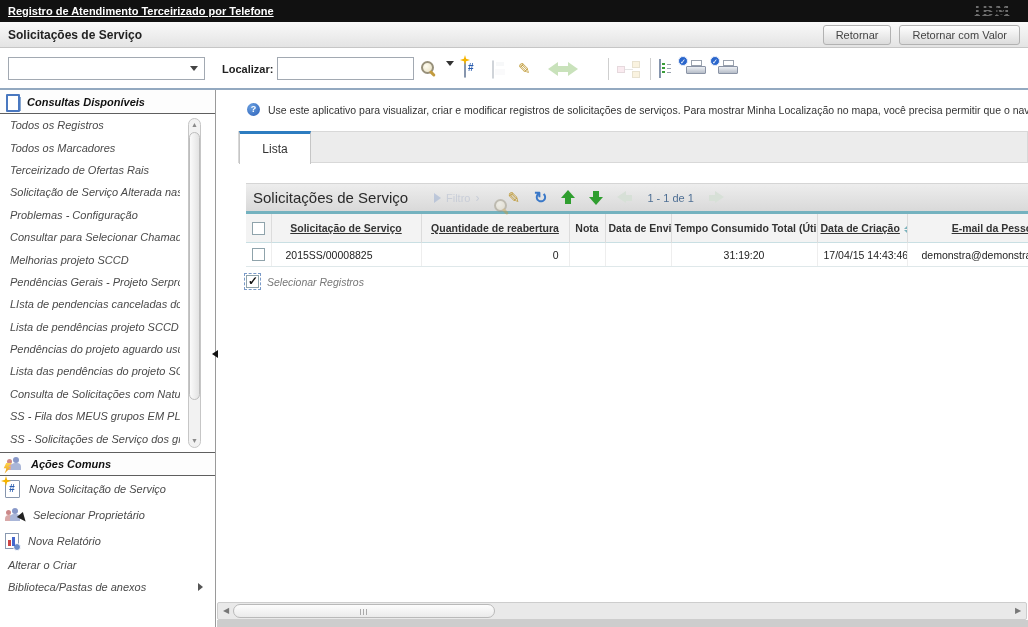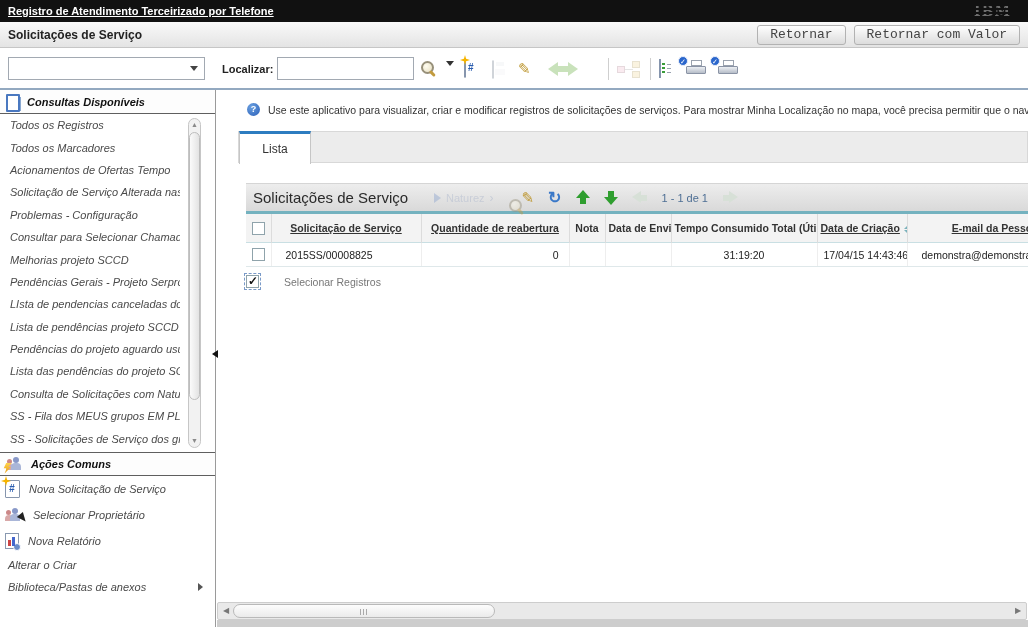--- a/index.html
+++ b/index.html
@@ -14,21 +14,21 @@
   .ibm-logo { position:relative; display:inline-block; }
   .ibm-text { font-family:"DejaVu Serif", serif; font-weight:bold; font-size:14px; color:#6e6e6e; letter-spacing:1px; }
   .ibm-stripes { position:absolute; inset:0; background:repeating-linear-gradient(to bottom, rgba(17,17,17,0) 0 2px, #111 2px 4px); }
 
   
   .appheader { position:absolute; left:0; top:22px; width:1028px; height:26px;
                background:linear-gradient(#f9f9f9,#e4e4e4); border-bottom:1px solid #c6c6c6;
                display:flex; align-items:center; justify-content:space-between; padding:0 8px; }
   .page-title { font-size:12px; font-weight:bold; color:#222; }
   .hdr-buttons { display:flex; gap:8px; }
-  .hdr-buttons button { font-family:Liberation Mono, monospace; font-size:13px; color:#444;
+  .hdr-buttons button { font-family:Liberation Sans, sans-serif; font-size:11px; color:#444;
                background:linear-gradient(#fefefe,#dcdcdc); border:1px solid #b2b2b2; border-radius:3px;
                height:20px; padding:0 12px; cursor:pointer; }
 
   
   .toolbar { position:absolute; left:0; top:48px; width:1028px; height:42px; background:#fff;
              border-bottom:2px solid #93a9c0; display:flex; align-items:center; }
   .query-select { position:absolute; left:8px; top:9px; width:197px; height:23px; background:#fff;
              border:1px solid #a2a9b2; display:flex; align-items:center; justify-content:flex-end; cursor:pointer; }
   .caret-dn { width:0; height:0; border-left:4px solid transparent; border-right:4px solid transparent;
              border-top:5px solid #444; margin-right:6px; }
@@ -167,21 +167,21 @@
   td.lft { text-align:left; padding-left:14px; }
   td.rgt { text-align:right; padding-right:10px; }
   .cbx { display:inline-block; width:13px; height:13px; background:#fff; border:1px solid #8fa3ab; vertical-align:middle; cursor:pointer; }
   .sort-ic { display:inline-block; vertical-align:middle; margin-left:4px; }
   .sort-ic i { display:block; width:0; height:0; border-left:4px solid transparent; border-right:4px solid transparent; }
   .sort-ic .u { border-bottom:4px solid #7ab2bc; margin-bottom:1px; }
   .sort-ic .d { border-top:4px solid #7ab2bc; }
   .select-records { margin-top:8px; display:flex; align-items:center; gap:8px; }
   .cbx.checked { position:relative; outline:1px dashed #7a9ac8; outline-offset:1px; }
   .cbx.checked::after { content:"✓"; position:absolute; left:1px; top:-2px; font-size:12px; font-weight:bold; color:#111; }
-  .sr-label { font-size:10.5px; color:#777;margin-left:17px; }
+  .sr-label { font-size:10.5px; font-style:italic; color:#777; }
 
   
   .h-sb { position:absolute; left:0; right:1px; bottom:7px; height:18px; background:#e9e9e9;
           border:1px solid #cdcdcd; border-radius:2px; }
   .h-sb .larr, .h-sb .rarr { position:absolute; top:3px; width:10px; height:10px; color:#777; font-size:8px; line-height:10px; text-align:center; cursor:pointer; }
   .h-sb .larr { left:3px; } .h-sb .rarr { right:3px; }
   .h-sb .thumb { position:absolute; left:15px; top:1px; width:262px; height:14px;
                  background:linear-gradient(#fdfdfd,#ebebeb); border:1px solid #b9b9b9; border-radius:8px; cursor:grab; }
   .h-sb .grip { position:absolute; left:50%; top:4px; width:8px; height:6px; margin-left:-4px;
                 background:repeating-linear-gradient(90deg,#aaa 0 1px,transparent 1px 3px); }
@@ -243,21 +243,21 @@
   </div>
 
   <div class="sidebar">
     <div class="side-hdr">
       <span class="clip-icon"></span>
       <span class="t">Consultas Disponíveis</span>
     </div>
     <div class="side-list">
       <div class="side-item">Todos os Registros</div>
       <div class="side-item">Todos os Marcadores</div>
-      <div class="side-item">Acionamentos de Ofertas Tempo</div>
+      <div class="side-item">Terceirizado de Ofertas Rais</div>
       <div class="side-item">Solicitação de Serviço Alterada nas úl...</div>
       <div class="side-item">Problemas - Configuração</div>
       <div class="side-item">Consultar para Selecionar Chamados ...</div>
       <div class="side-item">Melhorias projeto SCCD</div>
       <div class="side-item">Pendências Gerais - Projeto Serpro</div>
       <div class="side-item">LIsta de pendencias canceladas do pr...</div>
       <div class="side-item">Lista de pendências projeto SCCD res...</div>
       <div class="side-item">Pendências do projeto aguardo usuário</div>
       <div class="side-item">Lista das pendências do projeto SCC...</div>
       <div class="side-item">Consulta de Solicitações com Naturez...</div>
@@ -321,21 +321,21 @@
     <div class="tabstrip">
       <div class="tab">Lista</div>
     </div>
 
     <div class="tablewrap">
       <div class="tbl-titlebar">
         <span class="tbl-title">Solicitações de Serviço</span>
         <span class="tbl-tools">
           <span class="filter-grp disabled">
             <span class="tri-r"></span>
-            <span>Naturez</span>
+            <span>Filtro</span>
             <span class="gt">›</span>
           </span>
           <span class="disabled"><span class="mag"></span></span>
           <span><span class="pencil">✎</span></span>
           <span class="refresh">↻</span>
           <span class="varrow up"></span>
           <span class="varrow dn"></span>
           <span class="pgarr left">
               <span class="head"></span>
               <span class="stem"></span>

